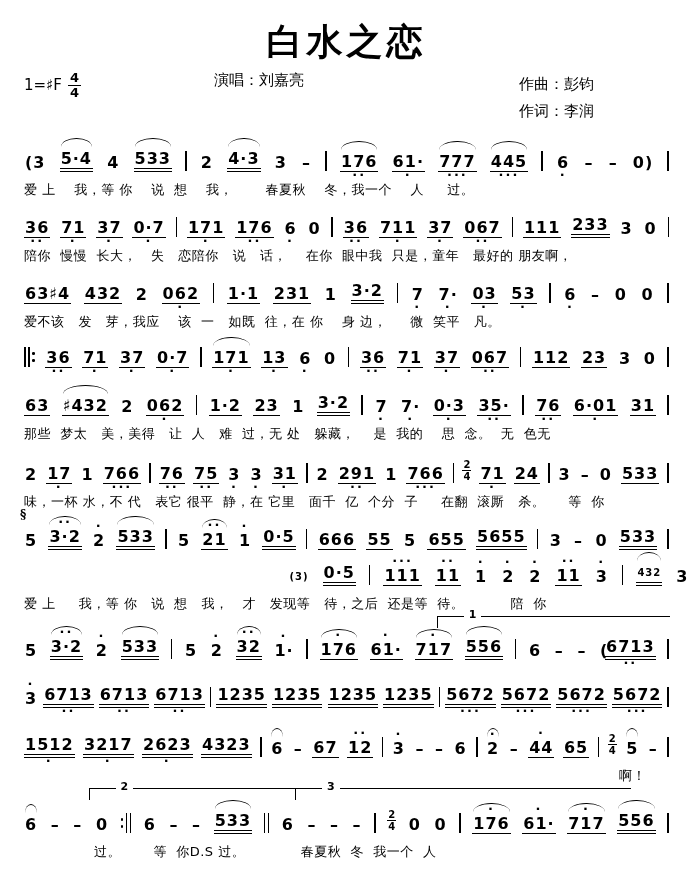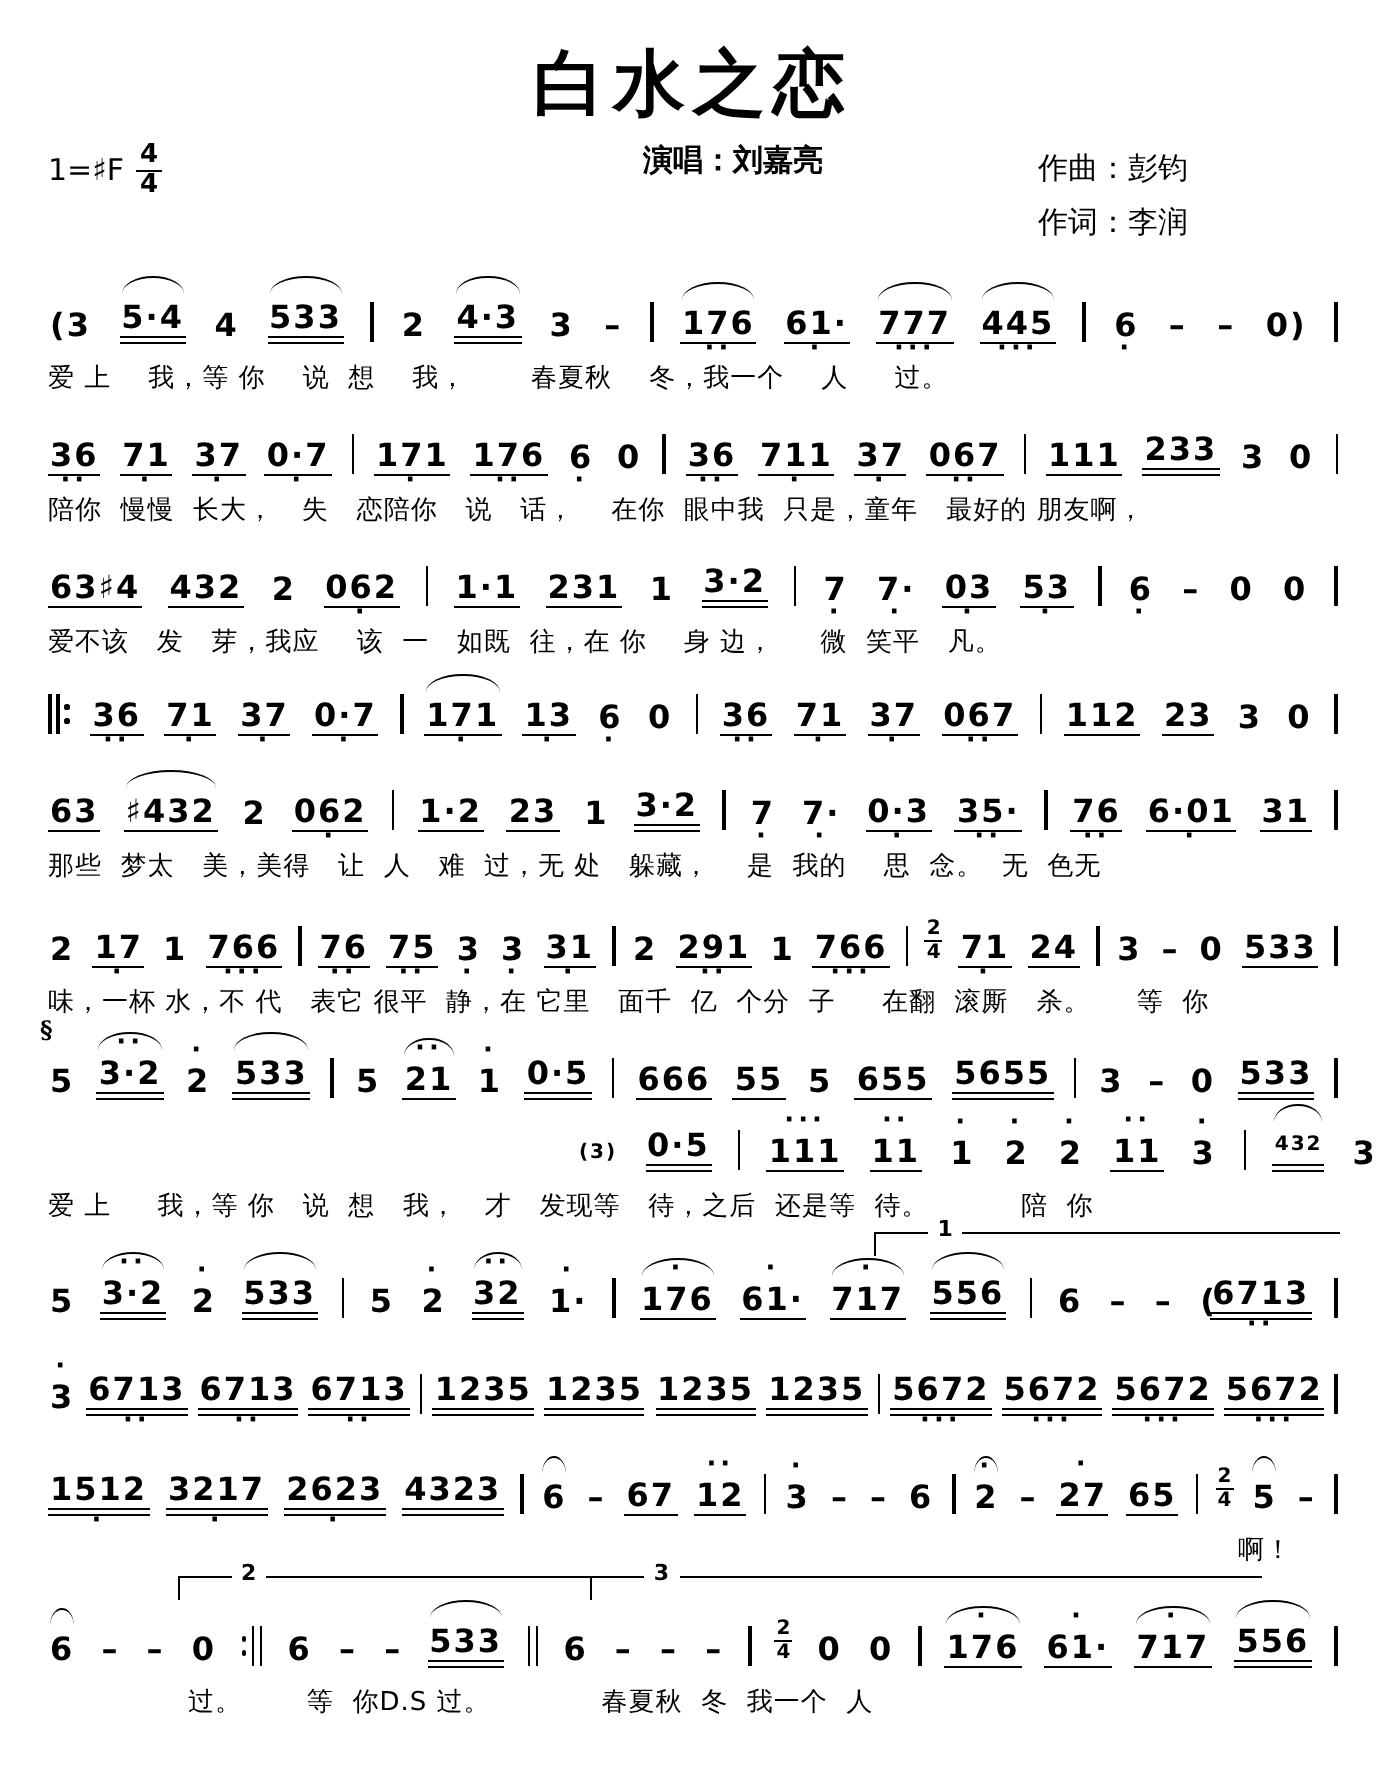--- a/index.html
+++ b/index.html
@@ -6,21 +6,21 @@
   body{width:693px;height:884px;overflow:hidden;color:#000;
        font-family:"DejaVu Sans","Liberation Sans",sans-serif;}
   .page{padding:10px 24px 0 24px;box-sizing:border-box;width:693px;}
 
   
   .title{text-align:center;font-size:36px;font-weight:900;letter-spacing:4px;margin-top:8px;}
   .info-row{display:flex;align-items:flex-start;margin-top:4px;}
   .keysig{width:190px;display:flex;align-items:center;gap:6px;font-size:15px;}
   .frac{display:inline-flex;flex-direction:column;align-items:center;font-size:13px;font-weight:bold;line-height:1.05;}
   .frac .num{border-bottom:1.3px solid #000;padding:0 2px;}
-  .performer{flex:1;text-align:center;font-size:15px;font-weight:bold;}
+  .performer{flex:1;font-size:15px;}
   .credits{width:150px;font-size:15px;line-height:1.8;}
 
   
   .score{margin-top:16px;}
   .music-line{position:relative;margin-bottom:9px;}
   .music-line.has-volta{margin-top:17px;}
   .notes-row{display:flex;justify-content:space-between;align-items:flex-end;min-height:37px;}
   .notes-row.voice2{justify-content:flex-start;gap:13px;margin-left:41%;margin-top:-3px;min-height:34px;}
 
   .note{display:flex;flex-direction:column;align-items:center;justify-content:flex-end;position:relative;}
@@ -1266,21 +1266,21 @@
             <div class="note-txt">2</div>
             <div class="dots-bot"></div>
           </div>
           <div class="note">
             <div class="dots-top"></div>
             <div class="note-txt">–</div>
             <div class="dots-bot"></div>
           </div>
           <div class="note">
             <div class="dots-top">·</div>
-            <div class="note-txt u1">27</div>
+            <div class="note-txt u1">44</div>
             <div class="dots-bot"></div>
           </div>
           <div class="note">
             <div class="dots-top"></div>
             <div class="note-txt u1">65</div>
             <div class="dots-bot"></div>
           </div>
           <div class="note">
             <div class="dots-top"></div>
             <div class="bar-el">

